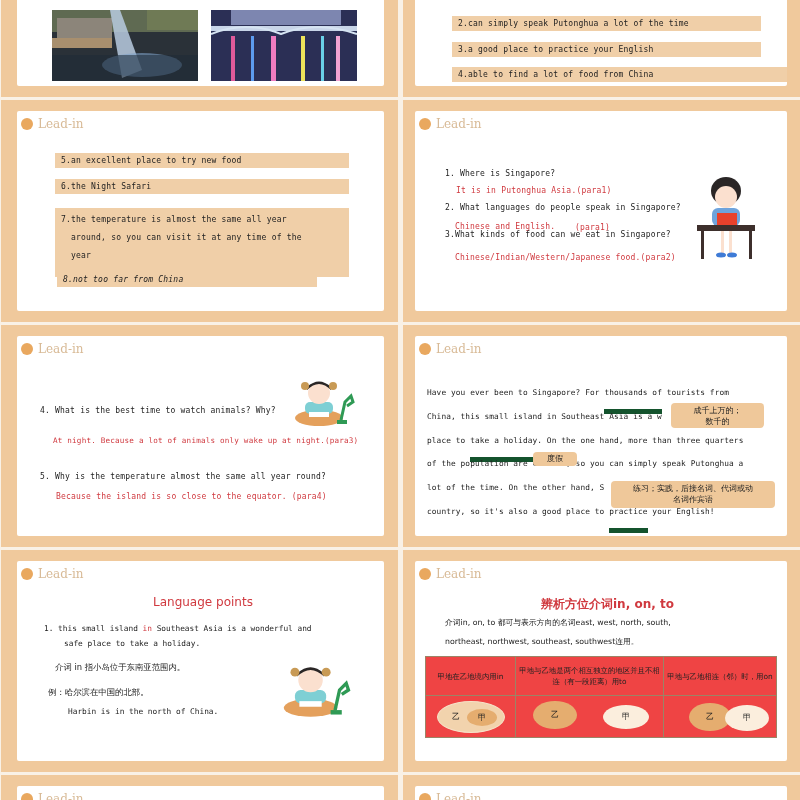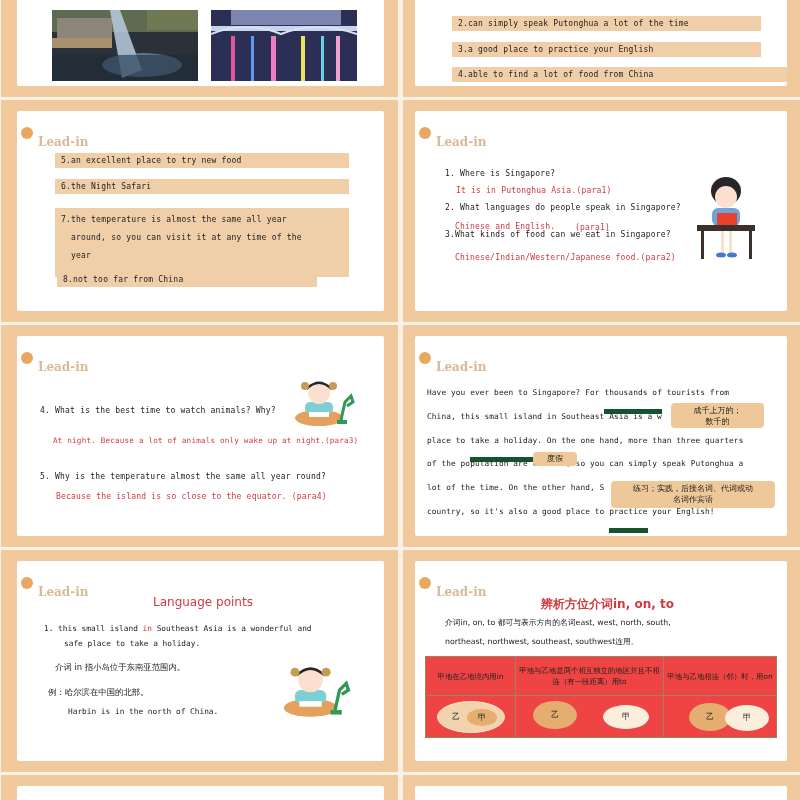--- a/index.html
+++ b/index.html
@@ -22,21 +22,21 @@
   .slide-title {
     position: absolute; left: 4px; top: 6px;
     display: flex; align-items: center; gap: 5px;
   }
   .slide-title .dot {
     width: 12px; height: 12px; border-radius: 50%;
     background: #e9a85f;
   }
   .slide-title .label {
     font-family: "DejaVu Serif", "Liberation Serif", serif;
-    font-weight: bold; font-size: 12px; color: #d8ba96; margin-top: 18px;
+    font-weight: normal; font-size: 12px; color: #d8ba96;
   }
 
   .bar {
     position: absolute;
     background: #f0cfa8;
     color: #222;
     font-size: 8px;
     padding: 0 6px;
     line-height: 15px;
     letter-spacing: 0.2px;
@@ -120,21 +120,21 @@
       <span class="dot"></span>
       <span class="label">Lead-in</span>
     </div>
     <div class="bar" style="left:38px; top:42px; width:294px;">5.an excellent place to try new food</div>
     <div class="bar" style="left:38px; top:68px; width:294px;">6.the Night Safari</div>
     <div class="bar multi" style="left:38px; top:97px; width:294px; height:69px;">
       <span>7.the temperature is almost the same all year</span>
       <span class="indent">around, so you can visit it at any time of the</span>
       <span class="indent">year</span>
     </div>
-    <div class="bar" style="left:40px; top:161px; width:260px;">8.not too far from China</div>
+    <div class="bar" style="left:40px; top:161px; width:260px;font-style:italic;">8.not too far from China</div>
   </div>
 </div>
 
 <div class="slide" style="left:403px; top:100px;">
   <div class="inner" style="left:12px; right:13px;">
     <div class="slide-title">
       <span class="dot"></span>
       <span class="label">Lead-in</span>
     </div>
     <div class="q" style="left:30px; top:58px;">1. Where is Singapore?</div>

